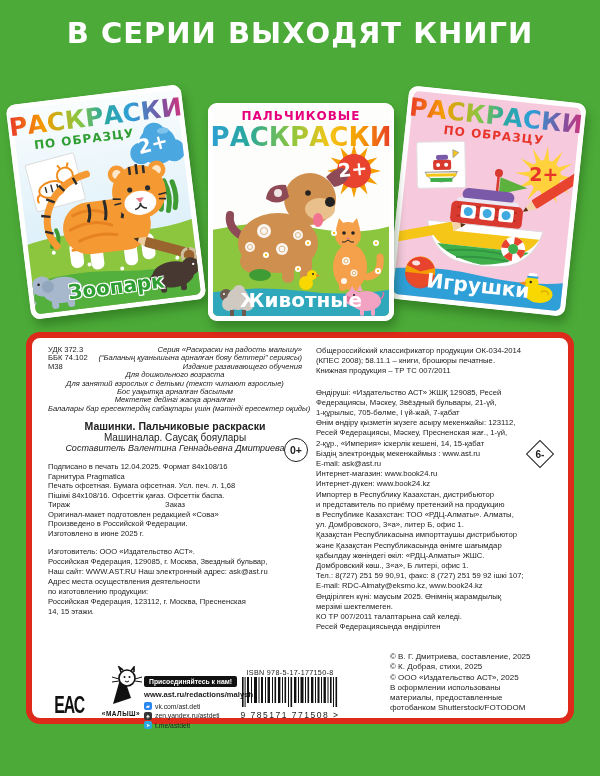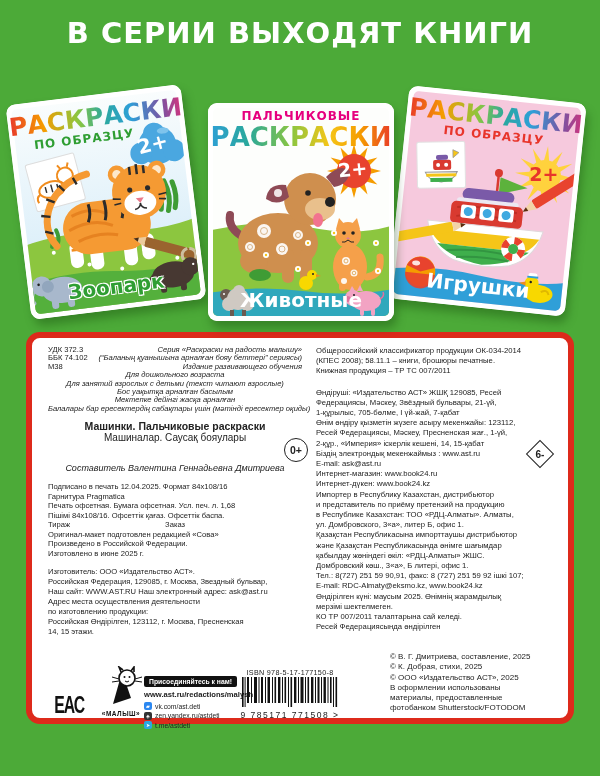--- a/index.html
+++ b/index.html
@@ -46,21 +46,21 @@
     background:#fff;border:6px solid var(--border-red,#dd2a1b);border-radius:14px;color:#222;padding-left:15px;}
   .imprint-box .nb{white-space:nowrap;}
 
   #left-col{position:absolute;left:16px;top:8px;width:254px;font-size:7.6px;line-height:8.4px;}
   .ih-row{display:flex;}
   .ih-label{width:44px;flex:none;text-align:left;}
   .ih-text{flex:1;text-align:right;font-style:italic;white-space:nowrap;}
   .ih-lines div{text-align:center;font-style:italic;white-space:nowrap;}
   .title-ru{margin-top:7px;text-align:center;font-weight:bold;font-size:10.5px;line-height:12px;}
   .title-kz{text-align:center;font-size:10px;line-height:11px;}
-  .compiler{margin-top:20px;text-align:center;font-style:italic;font-size:9px;line-height:11px;}
+  .compiler{margin-top:0;text-align:center;font-style:italic;font-size:9px;line-height:11px;}
   .print-block{margin-top:8px;}
   .print-block div{line-height:9.5px;white-space:nowrap;}
   .tirazh-row{display:flex;line-height:9.5px;}
   .tirazh-row .z{margin-left:95px;}
   .manu-block{margin-top:9px;}
   .manu-block div{line-height:10px;white-space:nowrap;}
 
   #right-col{position:absolute;left:284px;top:8px;width:256px;font-size:7.7px;line-height:10.2px;}
   #right-col div{white-space:nowrap;}
   .info-block{margin-top:11px;}
@@ -472,21 +472,21 @@
           <div class="nb" style="line-height:9.5px">Оригинал-макет подготовлен редакцией «Сова»</div>
           <div class="nb" style="line-height:9.5px">Произведено в Российской Федерации.</div>
           <div class="nb" style="line-height:9.5px">Изготовлено в июне 2025 г.</div>
         </div>
       <div class="manu-block">
           <div>Изготовитель: ООО «Издательство АСТ».</div>
           <div>Российская Федерация, 129085, г. Москва, Звездный бульвар,</div>
           <div>Наш сайт: WWW.AST.RU Наш электронный адрес: ask@ast.ru</div>
           <div>Адрес места осуществления деятельности</div>
           <div>по изготовлению продукции:</div>
-          <div>Российская Өндірілген, 123112, г. Москва, Пресненская</div>
+          <div>Российская Федерация, 123112, г. Москва, Пресненская</div>
           <div>14, 15 этажи.</div>
         </div>
     </div>
 
     <div class="age-circle">
       <span>0+</span>
     </div>
     <div class="age-diamond">
       <span>6-</span>
     </div>

